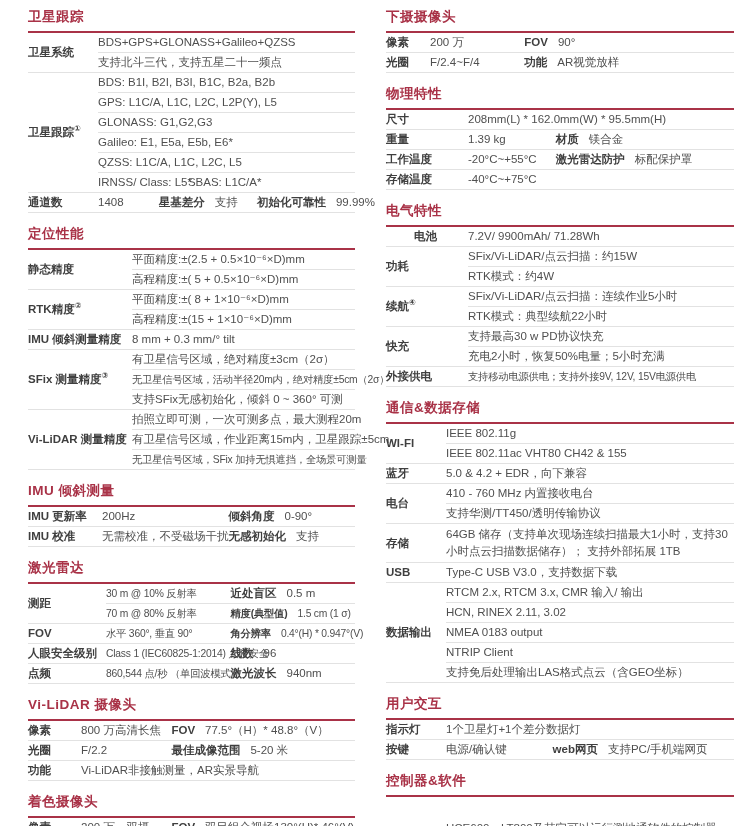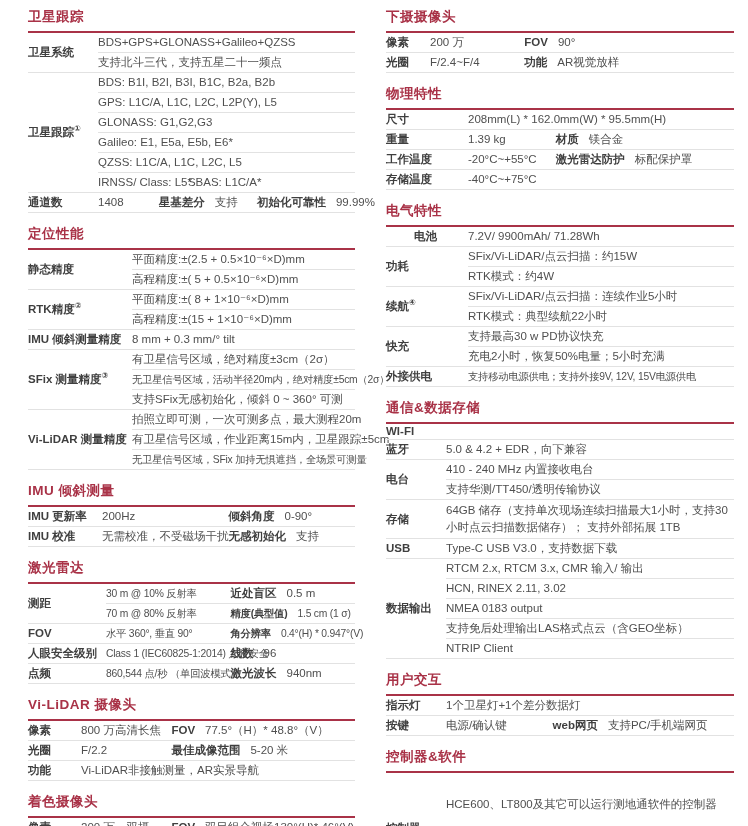--- a/index.html
+++ b/index.html
@@ -516,37 +516,49 @@
               </div>
             </div>
           </div>
         </div>
       </section>
       <section class="section">
         <h2 class="section-title">通信&amp;数据存储</h2>
         <div class="rows">
           <div class="row">
             <div class="row-label" style="width: 60px; flex: 0 0 60px;"><span>WI-FI</span></div>
+            <div class="row-lines">
+              <div class="line">
+                <span class="pair">
+                  <span class="cell val">IEEE 802.11g</span>
+                </span>
+              </div>
+              <div class="line">
+                <span class="pair">
+                  <span class="cell val">IEEE 802.11ac VHT80 CH42 &amp; 155</span>
+                </span>
+              </div>
+            </div>
           </div>
           <div class="row">
             <div class="row-label" style="width: 60px; flex: 0 0 60px;"><span>蓝牙</span></div>
             <div class="row-lines">
               <div class="line">
                 <span class="pair">
                   <span class="cell val">5.0 &amp; 4.2 + EDR，向下兼容</span>
                 </span>
               </div>
             </div>
           </div>
           <div class="row">
             <div class="row-label" style="width: 60px; flex: 0 0 60px;"><span>电台</span></div>
             <div class="row-lines">
               <div class="line">
                 <span class="pair">
-                  <span class="cell val">410 - 240 MHz 内置接收电台</span>
+                  <span class="cell val">410 - 760 MHz 内置接收电台</span>
                 </span>
               </div>
               <div class="line">
                 <span class="pair">
                   <span class="cell val">支持华测/TT450/透明传输协议</span>
                 </span>
               </div>
             </div>
           </div>
           <div class="row">
@@ -582,26 +594,26 @@
                   <span class="cell val">HCN, RINEX 2.11, 3.02</span>
                 </span>
               </div>
               <div class="line">
                 <span class="pair">
                   <span class="cell val">NMEA 0183 output</span>
                 </span>
               </div>
               <div class="line">
                 <span class="pair">
+                  <span class="cell val">NTRIP Client</span>
+                </span>
+              </div>
+              <div class="line">
+                <span class="pair">
                   <span class="cell val">支持免后处理输出LAS格式点云（含GEO坐标）</span>
-                </span>
-              </div>
-              <div class="line">
-                <span class="pair">
-                  <span class="cell val">NTRIP Client</span>
                 </span>
               </div>
             </div>
           </div>
         </div>
       </section>
       <section class="section">
         <h2 class="section-title">用户交互</h2>
         <div class="rows">
           <div class="row">

